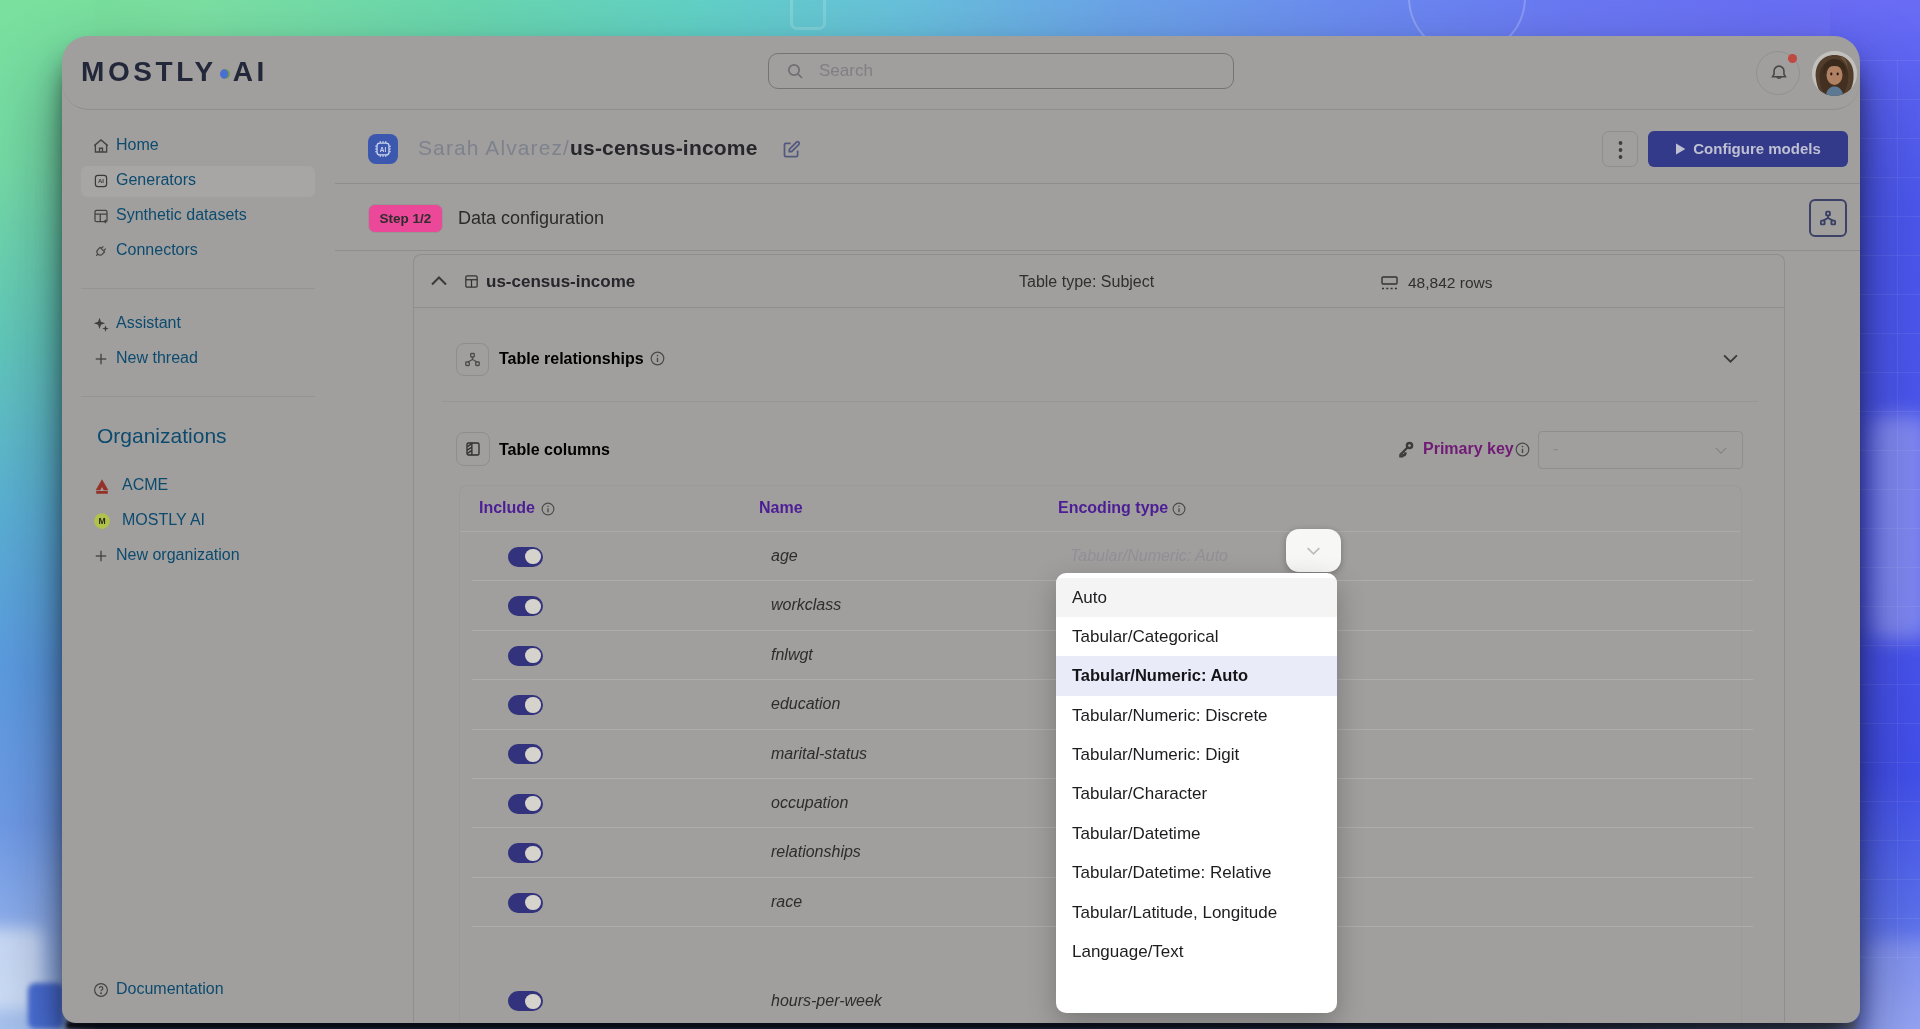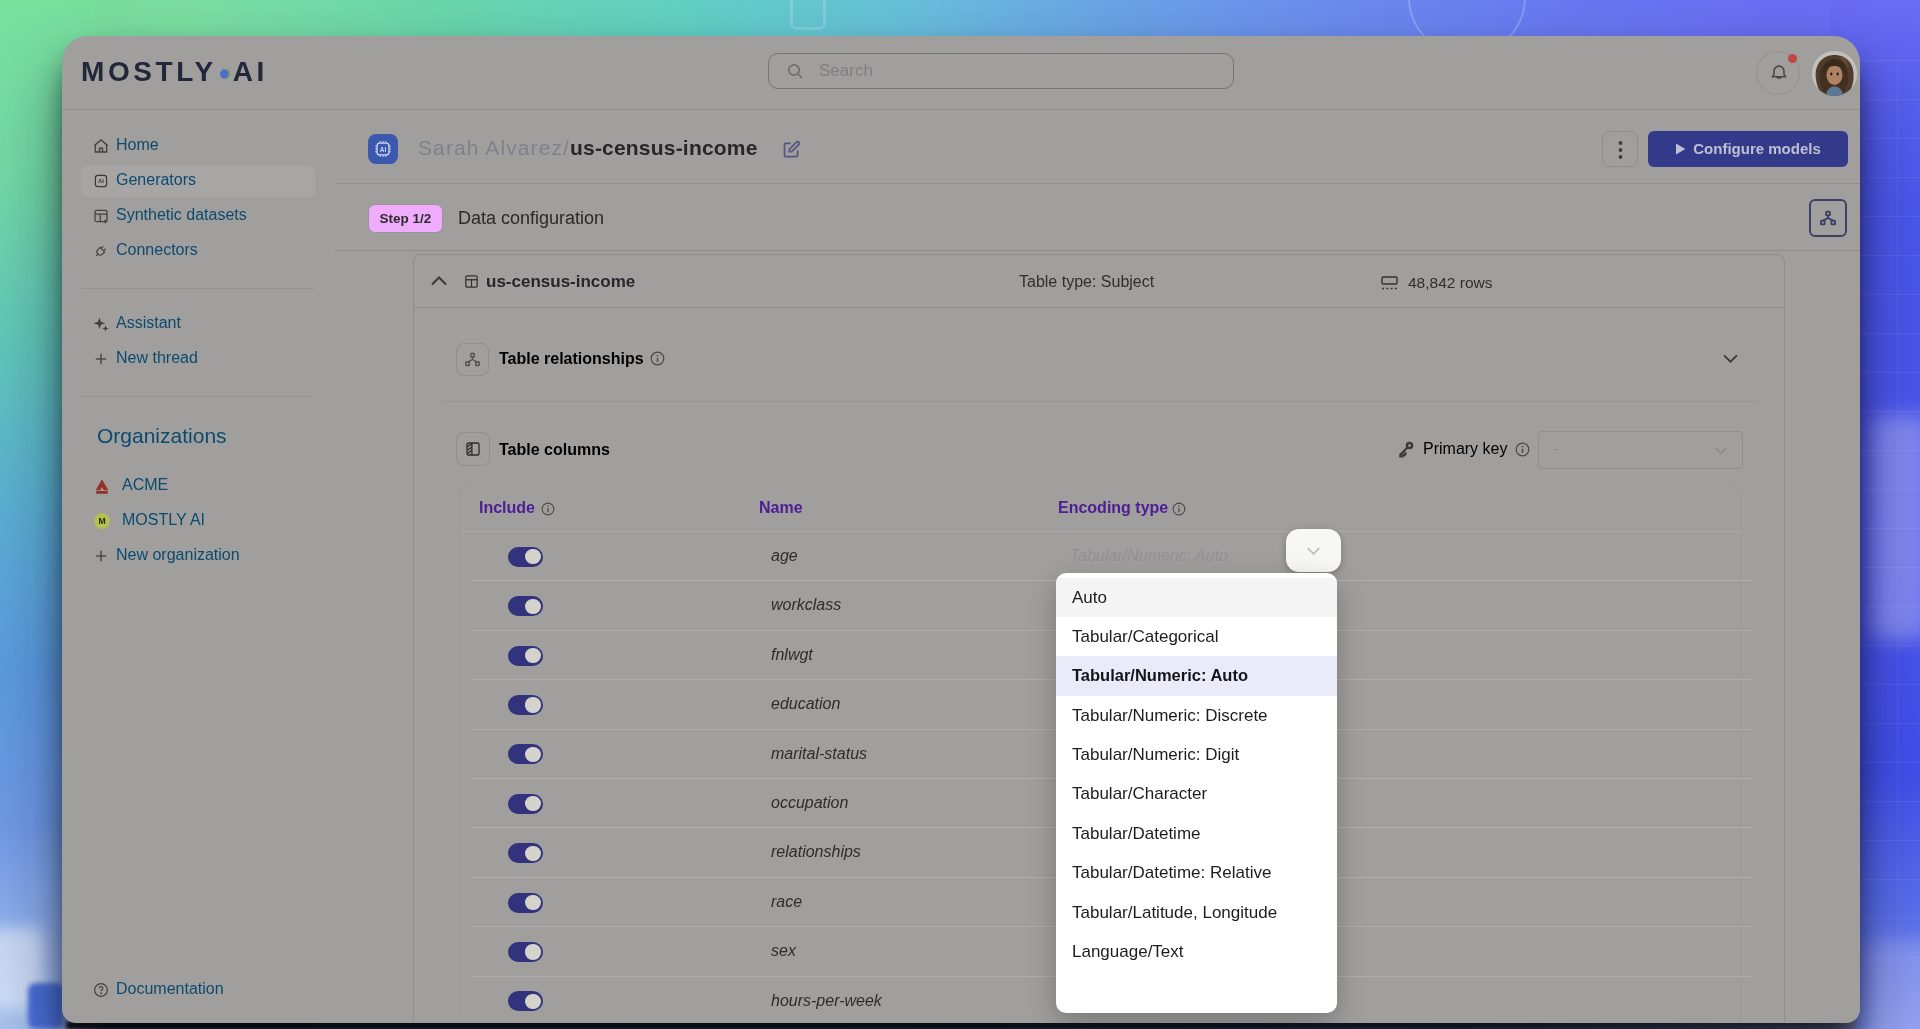--- a/index.html
+++ b/index.html
@@ -20,21 +20,21 @@
   .bg-blob1 { position:absolute; left:1870px; top:415px; width:60px; height:225px; background:rgba(255,255,255,0.30); border-radius:16px; filter:blur(10px); }
   .bg-blob2 { position:absolute; left:1866px; top:940px; width:70px; height:120px; background:rgba(255,255,255,0.20); border-radius:14px; filter:blur(9px); }
   .bg-blob3 { position:absolute; left:-22px; top:928px; width:66px; height:82px; background:rgba(230,240,252,0.65); border-radius:12px; filter:blur(8px); }
   .bg-blob4 { position:absolute; left:28px; top:983px; width:36px; height:46px; background:#4a70d8; border-radius:7px; filter:blur(2.5px); }
   .bg-lock { position:absolute; left:790px; top:-8px; width:36px; height:38px; border:3px solid rgba(255,255,255,0.17); border-radius:7px; }
   .bg-under { position:absolute; left:66px; top:1021px; width:1790px; height:8px; background:linear-gradient(90deg, #0b0b0f 0%, #141419 50%, #2e3347 78%, #8089a6 100%); filter:blur(2px); }
   
   .window { position:absolute; left:62px; top:36px; width:1798px; height:987px;
     background:#a09f9e; border-radius:26px 26px 14px 14px; overflow:hidden;
     box-shadow: 0 20px 28px -6px rgba(5,6,14,0.78), 0 40px 80px rgba(10,12,30,0.45); }
-  .topbar { position:absolute; left:0; top:0; width:100%; height:74px; border-bottom:1px solid #8f8e8d; }
+  .topbar { position:absolute; left:0; top:0; width:100%; height:74px; border-bottom:1px solid #8f8e8d;border-radius:27px; }
   .logo { position:absolute; left:19px; top:20px; font-size:28px; font-weight:bold; letter-spacing:3.6px; color:#23273a; }
   .logodot { display:inline-block; width:10px; height:10px; border-radius:50%; background:radial-gradient(circle at 35% 50%, #4a6fd0 0 55%, #6f9a52 60% 100%); margin:0 3px 2px 3px; }
   .search { position:absolute; left:706px; top:17px; width:466px; height:36px; border:1.5px solid #757473; border-radius:10px; }
   .search .ph { position:absolute; left:50px; top:7px; font-size:17px; color:#807f83; }
   .iconbtn-bell { position:absolute; left:1694px; top:15px; width:44px; height:44px; border:1px solid #929190; border-radius:50%; }
   .reddot { position:absolute; left:1726px; top:18px; width:9px; height:9px; border-radius:50%; background:#bf4840; }
   .avatar { position:absolute; left:1750px; top:15px; width:45px; height:45px; border-radius:50%; overflow:hidden; background:#b5b3af; }
   
   .sidebar { position:absolute; left:0; top:74px; width:272px; bottom:0; border-right:1px solid #8f8e8d; }
   .sideitem { position:absolute; left:0; width:272px; height:30px; }
@@ -44,33 +44,33 @@
   .sdiv { position:absolute; left:19px; width:234px; height:1px; background:#959493; }
   .orglabel { position:absolute; left:35px; font-size:21px; font-weight:normal; color:#0c4a6e; }
   
   .main { position:absolute; left:273px; top:74px; right:0; bottom:0; }
   .hdiv { position:absolute; left:0; right:0; height:1px; background:#8f8e8d; }
   .chip { position:absolute; left:33px; top:24px; width:30px; height:30px; background:#3c58ae; border-radius:8px; }
   .title { position:absolute; left:83px; top:26px; font-size:21px; letter-spacing:1.1px; color:#7e828c; }
   .title b { color:#26262b; font-weight:bold; letter-spacing:0.2px; }
   .dotsbtn { position:absolute; left:1267px; top:21px; width:36px; height:36px; border:1px solid #8f8e8d; border-radius:7px; }
   .cfgbtn { position:absolute; left:1313px; top:21px; width:200px; height:36px; background:#333a8a; border-radius:6px; color:#bfc1d2; font-size:15px; font-weight:bold; text-align:center; line-height:36px; }
-  .stepbadge { position:absolute; left:33px; top:94px; width:75px; height:29px; background:#f0abfc; border:1px solid #979695; border-radius:7px; text-align:center; line-height:27px; font-size:13.5px; font-weight:bold; color:#2d2d2d; }
+  .stepbadge { position:absolute; left:33px; top:94px; width:75px; height:29px; background:#ec4899; border:1px solid #979695; border-radius:7px; text-align:center; line-height:27px; font-size:13.5px; font-weight:bold; color:#2d2d2d; }
   .steptitle { position:absolute; left:123px; top:98px; font-size:18px; color:#2a2a2a; }
   .modelbtn { position:absolute; left:1474px; top:89px; width:38px; height:38px; border:2px solid #3d4166; border-radius:6px; }
   
   .card { position:absolute; left:351px; top:218px; width:1372px; height:768px; border:1px solid #8f8e8d; border-bottom:none; border-radius:8px 8px 0 0; }
   .cardhead { position:absolute; left:0; top:0; width:100%; height:53px; border-bottom:1px solid #8f8e8d; }
   .cardtitle { position:absolute; left:72px; top:17px; font-size:17px; font-weight:bold; color:#26262b; }
   .ttype { position:absolute; left:605px; top:18px; font-size:16px; color:#2f2f2f; }
   .trows { position:absolute; left:994px; top:19px; font-size:15.5px; color:#2f2f2f; }
   .secbox { position:absolute; width:33px; height:33px; border:1px solid #8f8e8d; border-radius:8px; }
   .sectitle { position:absolute; font-size:16px; font-weight:bold; color:#000000; }
   .cdiv { position:absolute; left:28px; width:1316px; height:1px; background:#979695; }
-  .pkey { position:absolute; left:1009px; top:185px; font-size:16px; font-weight:normal; color:#000000; }
+  .pkey { position:absolute; left:1009px; top:185px; font-size:16px; font-weight:bold; color:#701a75; }
   .pksel { position:absolute; left:1124px; top:176px; width:205px; height:38px; border:1px solid #8f8e8d; border-radius:4px; }
   .pksel .dash { position:absolute; left:14px; top:8px; color:#88878a; font-size:16px; }
   
   .itable { position:absolute; left:45px; top:230px; width:1283px; height:538px; border:1px solid #9b9a99; border-bottom:none; border-radius:8px 8px 0 0; }
   .ithead { position:absolute; left:0; top:0; width:100%; height:46px; border-bottom:1px solid #abaaa9; }
   .hcell { position:absolute; top:13px; font-size:16px; font-weight:bold; color:#4c1d95; }
   .trow { position:absolute; left:12px; width:100%; height:49.4px; border-bottom:1px solid #aeadac;font-style:italic; }
   .tname { position:absolute; left:299px; top:15px; font-size:16px; color:#2d2d2d; }
   .toggle { position:absolute; left:36px; top:14.8px; width:35px; height:20px; background:#33337d; border-radius:10.5px; }
   .toggle .knob { position:absolute; right:2.4px; top:2.4px; width:15.2px; height:15.2px; background:#d6d3cd; border-radius:50%; }
@@ -376,26 +376,20 @@
                 <div class="knob"></div>
               </div>
               <div class="tname">relationships</div>
             </div>
         <div class="trow" style="top:391.8px">
               <div class="toggle">
                 <div class="knob"></div>
               </div>
               <div class="tname">race</div>
             </div>
-        <div class="trow" style="top:441.2px">
-              <div class="toggle">
-                <div class="knob"></div>
-              </div>
-              <div class="tname">sex</div>
-            </div>
         <div class="trow" style="top:490.6px; border-bottom:none">
               <div class="toggle">
                 <div class="knob"></div>
               </div>
               <div class="tname">hours-per-week</div>
             </div>
       </div>
     </div>
 
     <div class="trigger">

